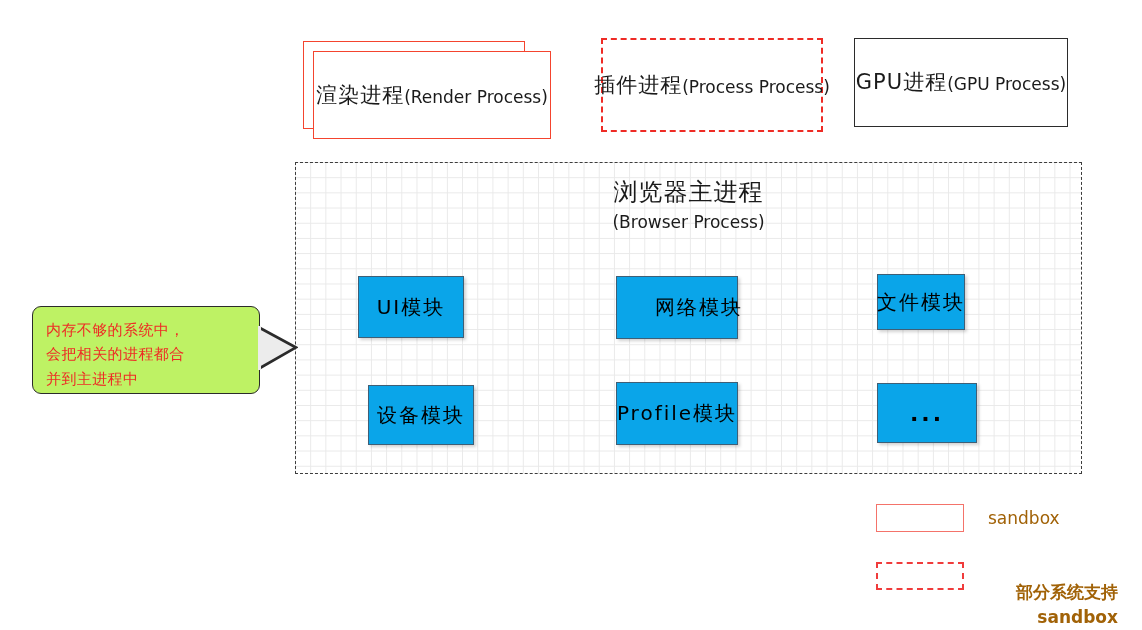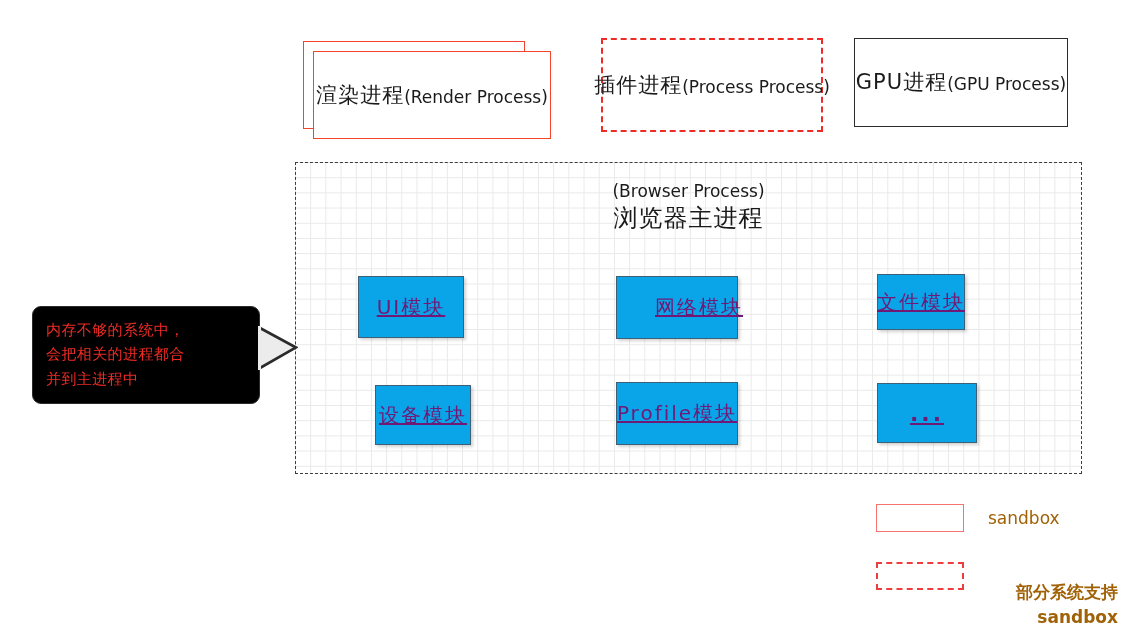--- a/index.html
+++ b/index.html
@@ -125,47 +125,46 @@
 
   
   .module {
     position: absolute;
     background: #0aa5e9;
     border: 1px solid #3f5f76;
     box-shadow: 2px 2px 3px rgba(0,0,0,0.18);
     display: flex;
     align-items: center;
     justify-content: center;
-    color: #701a75;
+    color: #000000;
     font-size: 20px;
     letter-spacing: 2px;
     white-space: nowrap;
-    text-decoration: underline;
   }
   .module.dots {
     font-size: 22px;
     letter-spacing: 3px;
     font-weight: 700;
   }
 
   #mod-ui       { left: 62px;  top: 113px; width: 106px; height: 62px; }
   #mod-network  { left: 320px; top: 113px; width: 122px; height: 63px; padding-left: 44px; }
   #mod-file     { left: 581px; top: 111px; width: 88px; height: 56px; }
-  #mod-device   { left: 79px;  top: 222px; width: 96px; height: 60px; }
+  #mod-device   { left: 72px;  top: 222px; width: 106px; height: 60px; }
   #mod-profile  { left: 320px; top: 219px; width: 122px; height: 63px; }
   #mod-etc      { left: 581px; top: 220px; width: 100px; height: 60px; }
 
   
   #callout {
     position: absolute;
     left: 32px;
     top: 306px;
     width: 228px;
-    height: 98px;
-    background: #000000;
+    height: 88px;
+    background: #bef264;
     border: 1.8px solid #2b2b2b;
     border-radius: 9px;
     padding: 11px 0 0 13px;
   }
   #callout-text {
     font-size: 15px;
     color: #ee2b25;
     line-height: 1.62;
     letter-spacing: 0.4px;
     white-space: pre-line;
@@ -238,22 +237,22 @@
   </div>
 
   <div id="gpu-box" class="proc-box">
     <div class="proc-cn">GPU进程</div>
     <div class="proc-en">(GPU Process)</div>
   </div>
 
   <div id="browser-box">
 
     <div id="browser-title-wrap">
+      <div id="browser-title-cn">浏览器主进程</div>
       <div id="browser-title-en">(Browser Process)</div>
-      <div id="browser-title-cn">浏览器主进程</div>
     </div>
 
     <div id="mod-ui" class="module">UI模块</div>
 
     <div id="mod-network" class="module">网络模块</div>
 
     <div id="mod-file" class="module">文件模块</div>
 
     <div id="mod-device" class="module">设备模块</div>
 

